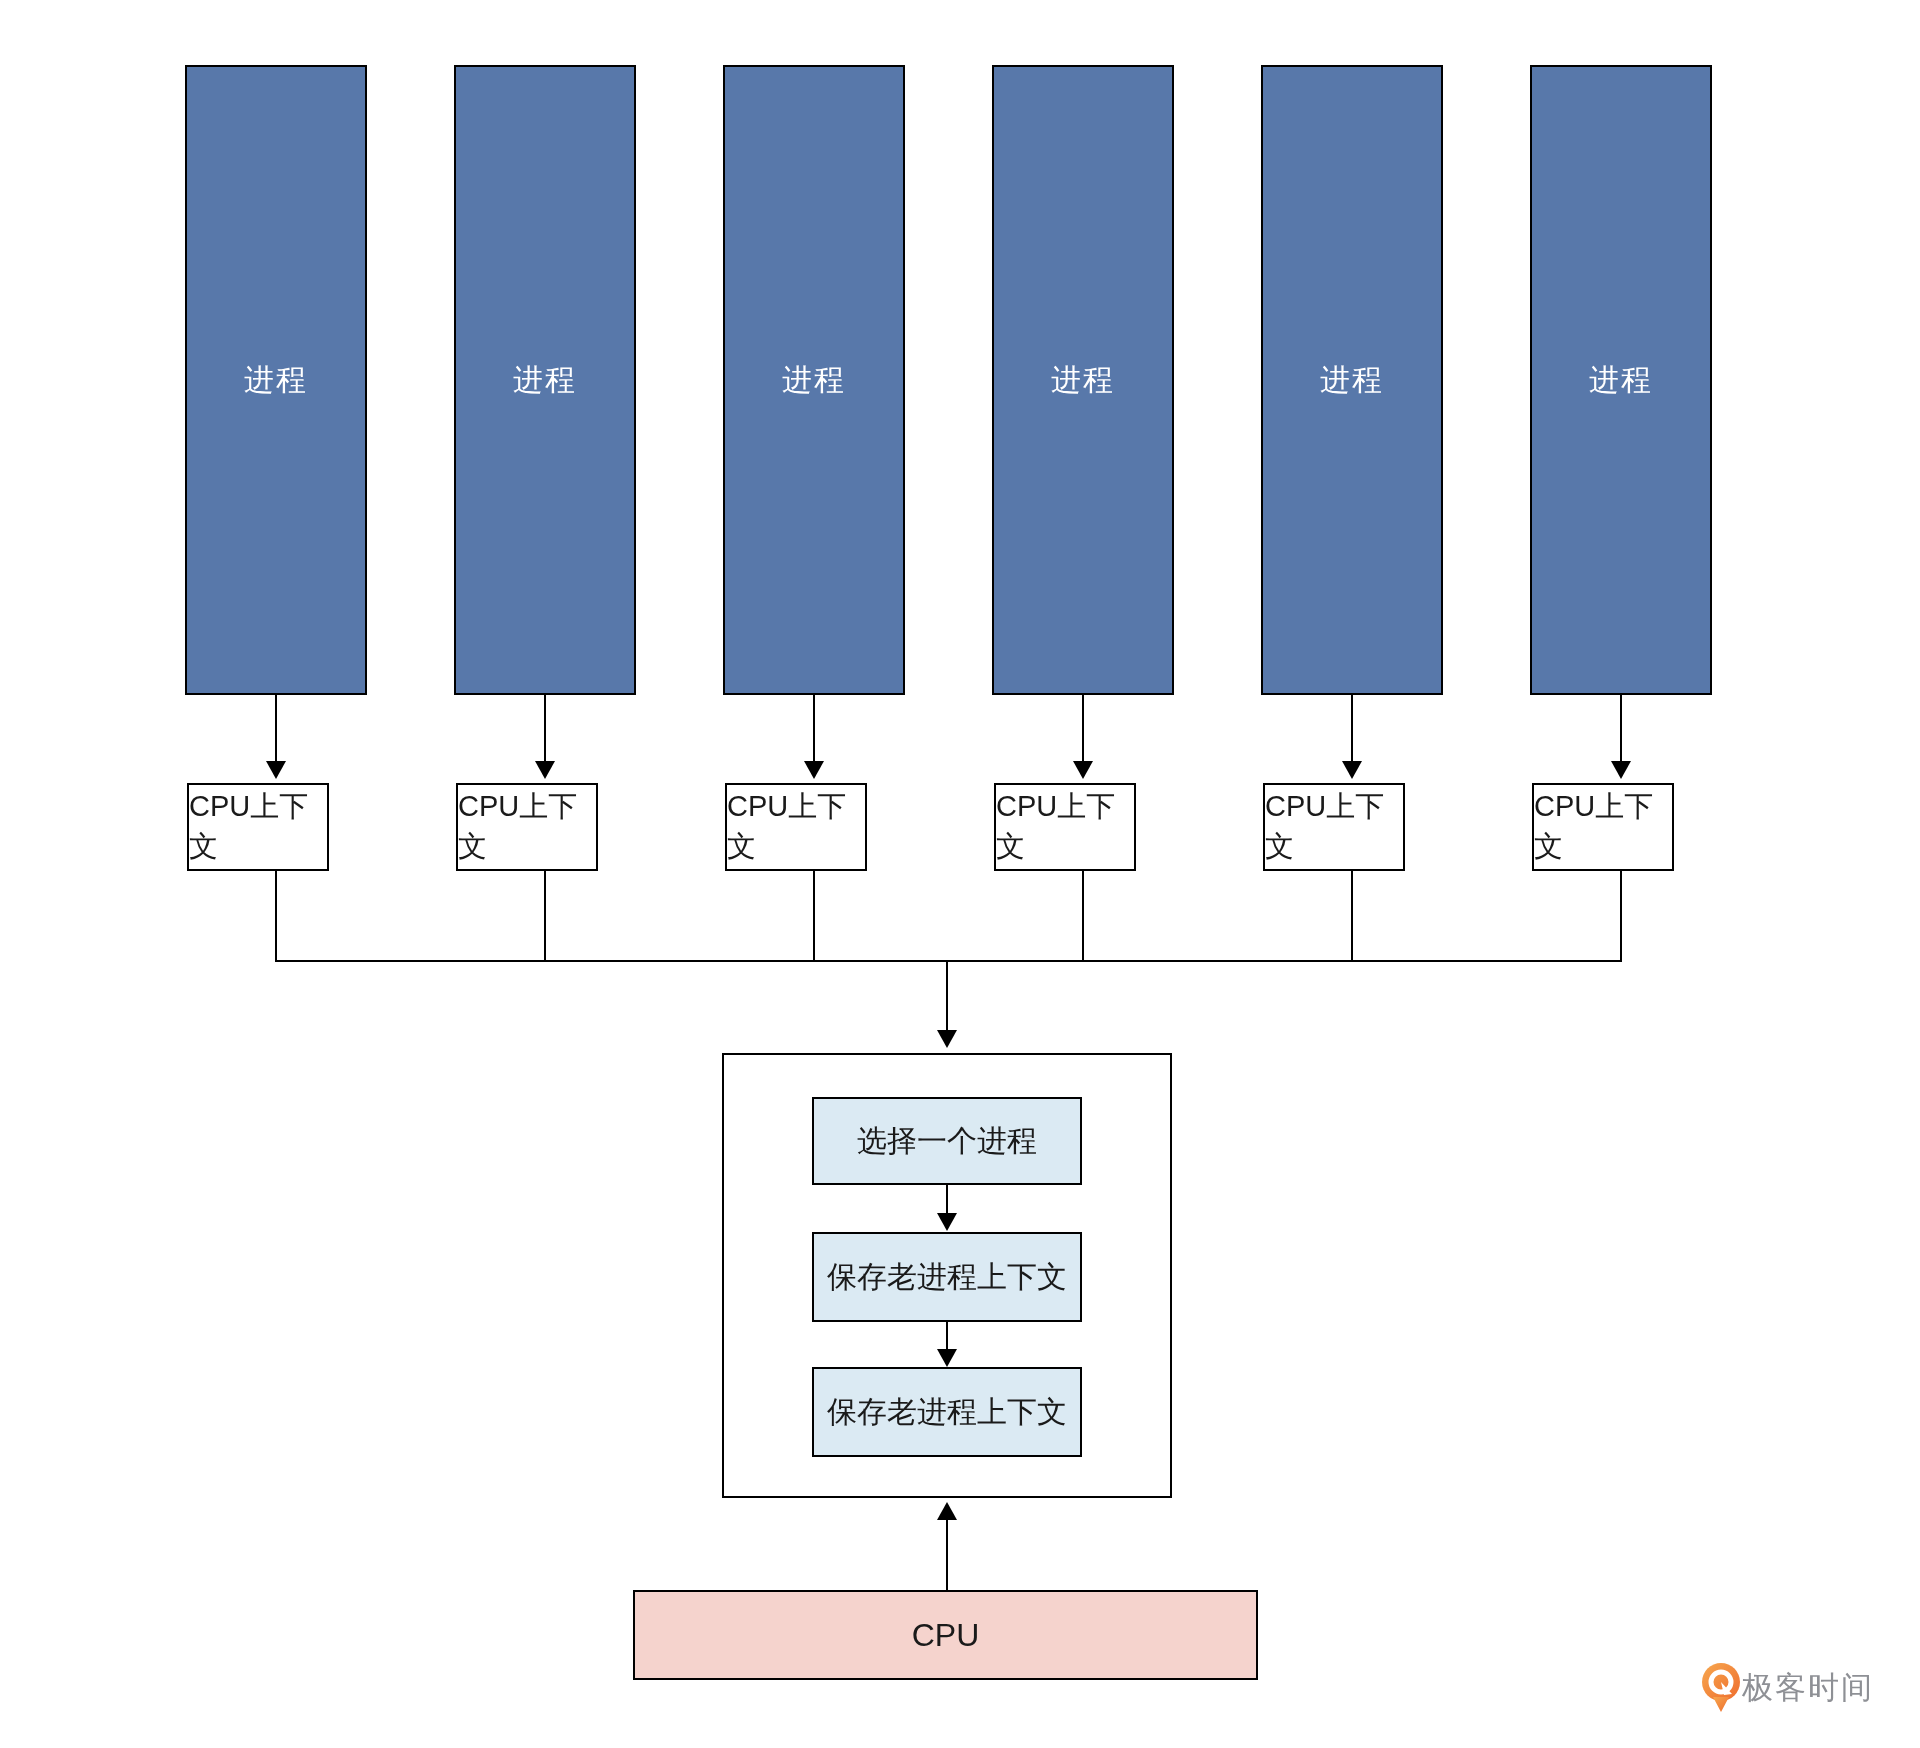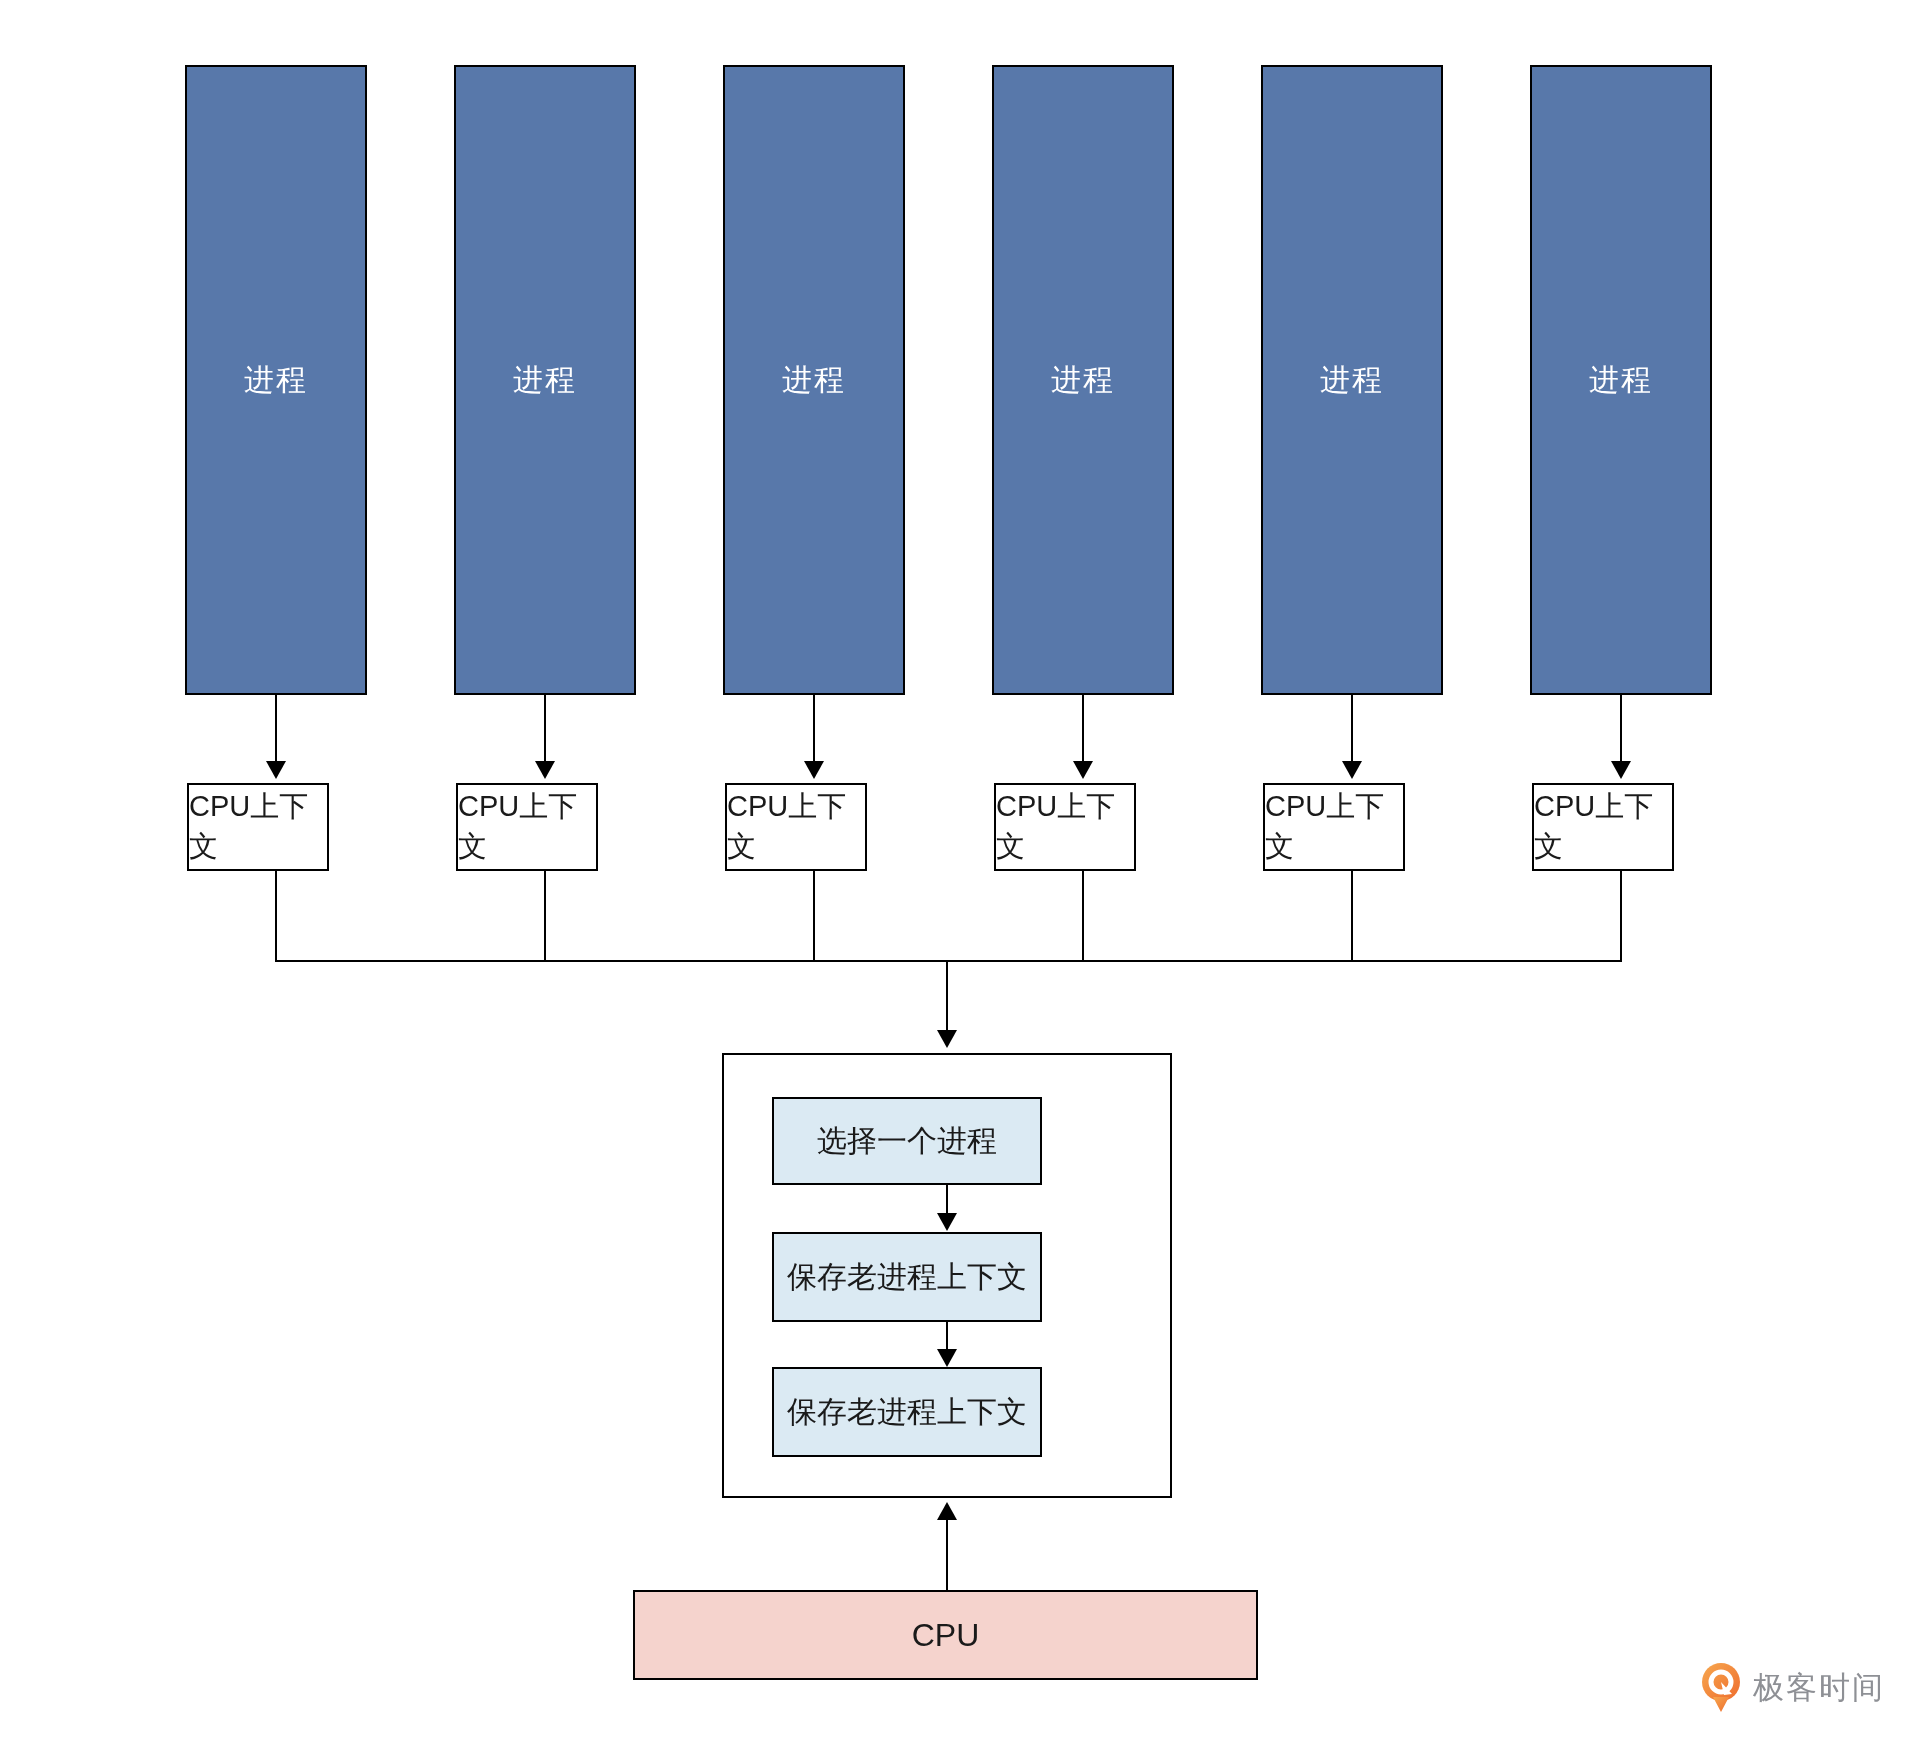--- a/index.html
+++ b/index.html
@@ -15,31 +15,31 @@
   .canvas{
     position:relative;width:1920px;height:1748px;background:#ffffff;
     font-family:"Liberation Sans","DejaVu Sans",sans-serif;overflow:hidden;
   }
   .box{position:absolute;box-sizing:border-box;border:2px solid var(--line);
        display:flex;align-items:center;justify-content:center;color:var(--text);}
   .process{top:65px;width:182px;height:630px;background:var(--process-fill);
            color:var(--process-text);font-size:30px;letter-spacing:2px;}
   .ctx{top:783px;width:142px;height:88px;background:#ffffff;font-size:29px;}
   .bigbox{left:722px;top:1053px;width:450px;height:445px;background:#ffffff;}
-  .step{left:772px;width:270px;height:90px;background:var(--step-fill);font-size:30px;}
+  .step{left:812px;width:270px;height:90px;background:var(--step-fill);font-size:30px;}
   .cpu{left:633px;top:1590px;width:625px;height:90px;background:var(--cpu-fill);font-size:32px;}
   .vline{position:absolute;width:2px;background:var(--line);}
   .hline{position:absolute;height:2px;background:var(--line);}
   .arrow-down{position:absolute;width:0;height:0;
     border-left:10px solid transparent;border-right:10px solid transparent;
     border-top:18px solid var(--line);}
   .arrow-up{position:absolute;width:0;height:0;
     border-left:10px solid transparent;border-right:10px solid transparent;
     border-bottom:18px solid var(--line);}
-  .logo{position:absolute;left:1700px;top:1662px;display:flex;align-items:center;gap:11px;}
+  .logo{position:absolute;left:1700px;top:1662px;display:flex;align-items:center;}
   .logo-text{font-size:31px;color:var(--logo-text);letter-spacing:2px;white-space:nowrap;}
 </style>
 </head>
 <body>
 
 <div class="canvas">
 
   <div class="box process" style="left:185px">进程</div>
   <div class="vline" style="left:275px;top:695px;height:66px"></div>
   <div class="arrow-down" style="left:266px;top:761px"></div>

